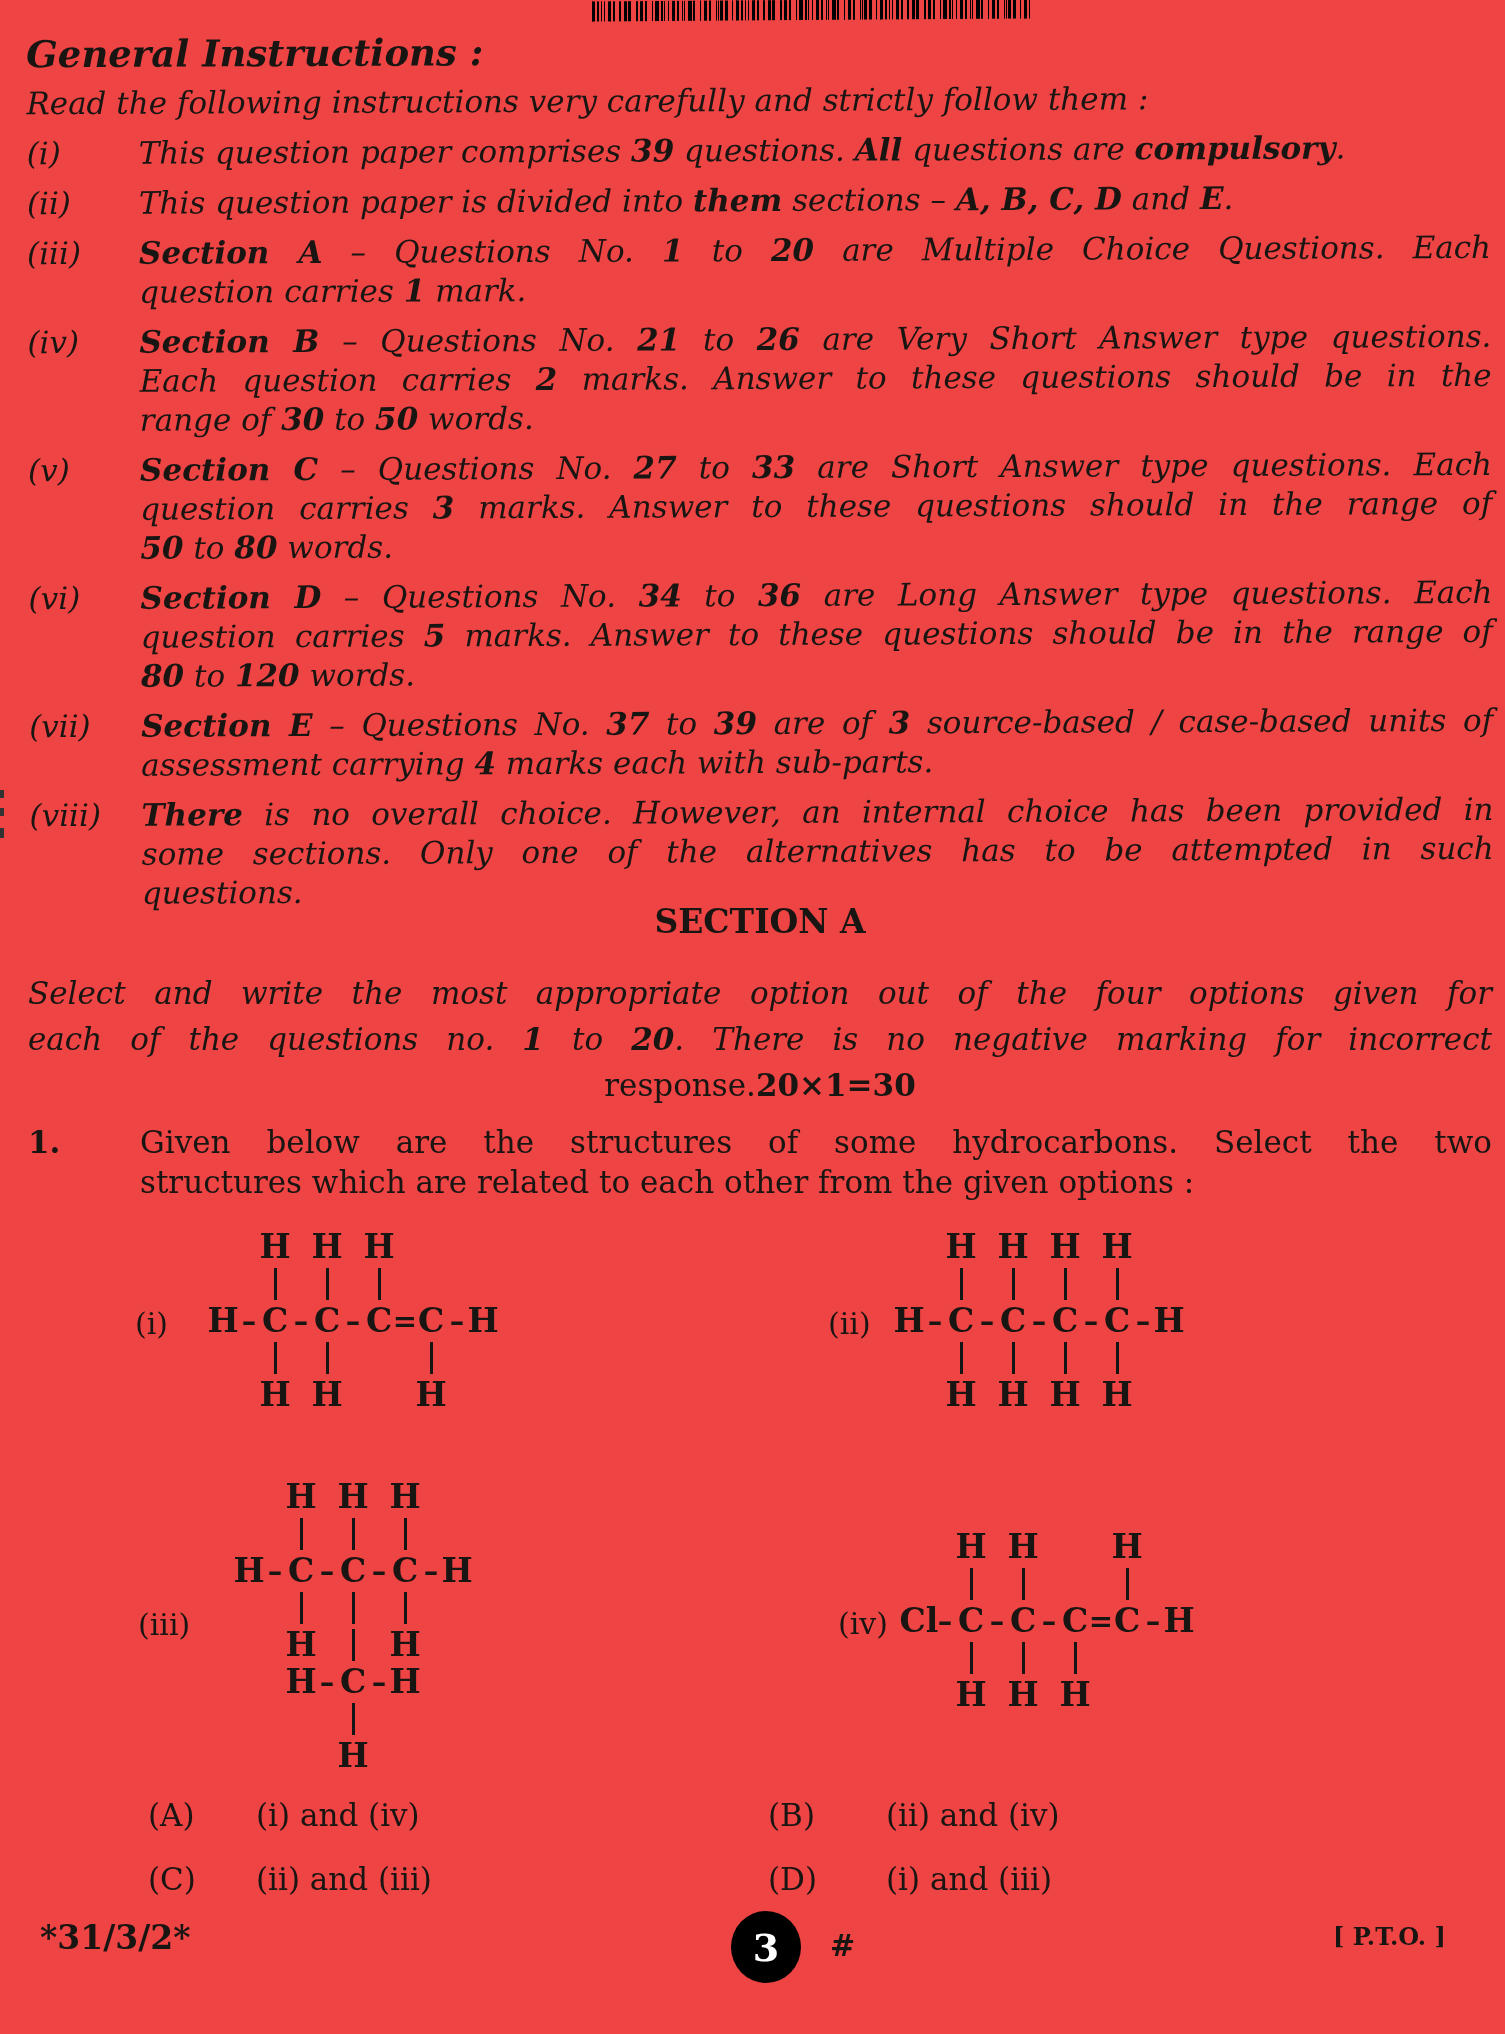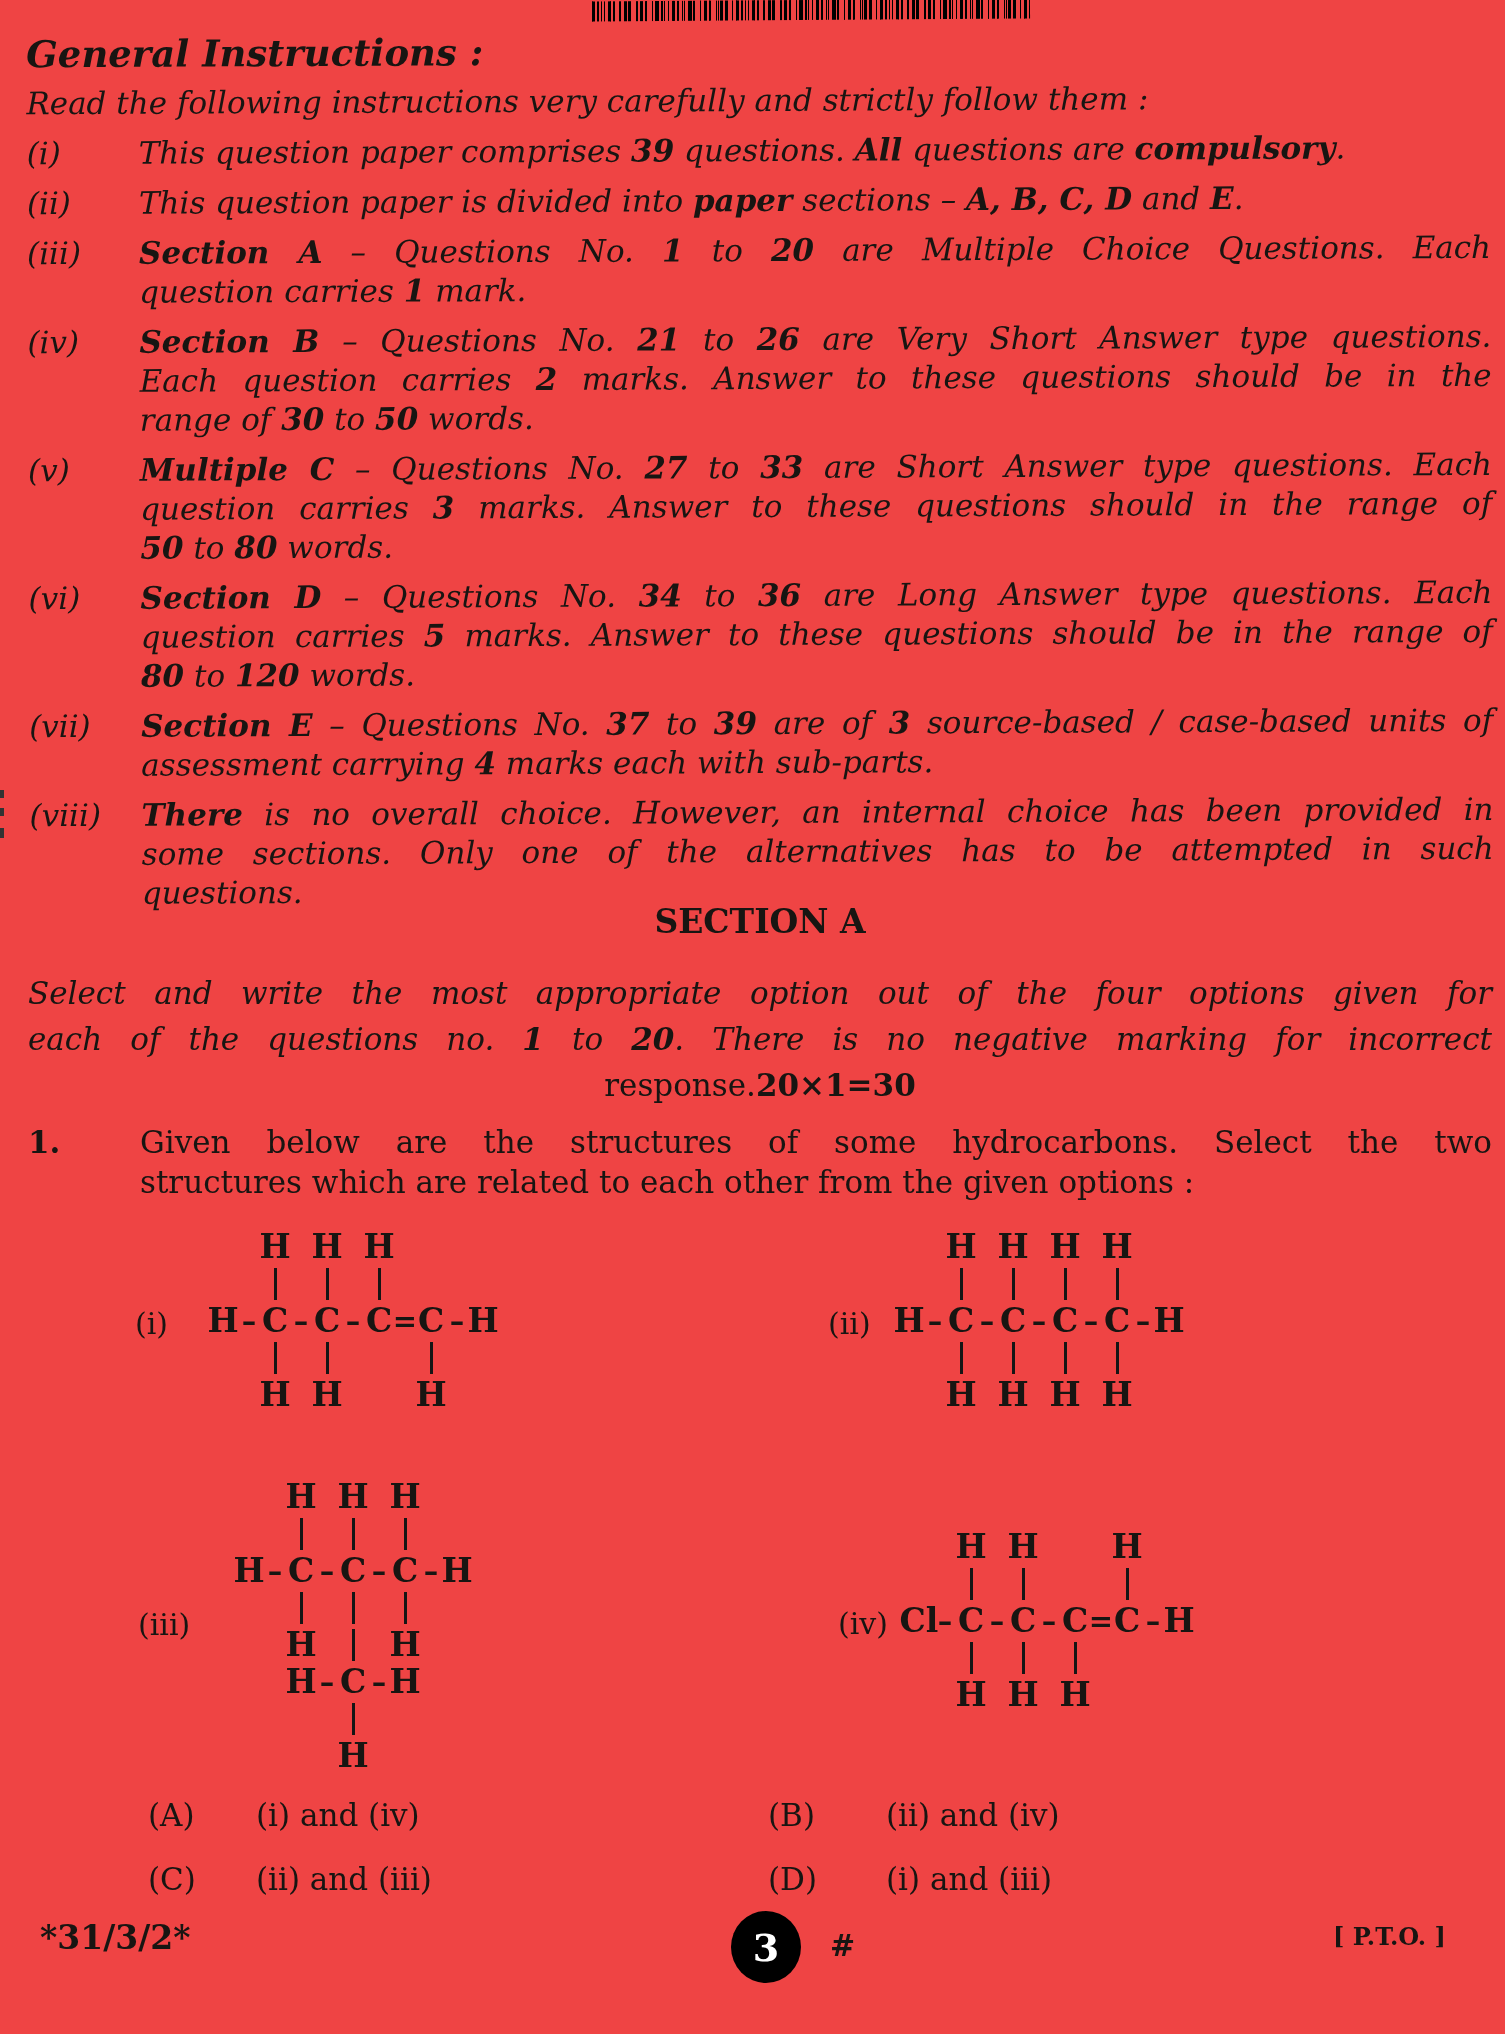--- a/index.html
+++ b/index.html
@@ -84,42 +84,42 @@
     <div id="inst-list">
         <div class="inst-item">
           <div class="inst-label">(i)</div>
           <div class="inst-text">
             <div class="jline last"><span>This question paper comprises </span><span class="b">39</span><span> questions. </span><span class="b">All</span><span> questions are </span><span class="b">compulsory</span><span>.</span></div>
           </div>
         </div>
         <div class="inst-item">
           <div class="inst-label">(ii)</div>
           <div class="inst-text">
-            <div class="jline last"><span>This question paper is divided into </span><span class="b">paper</span><span> sections – </span><span class="b">A, B, C, D</span><span> and </span><span class="b">E</span><span>.</span></div>
+            <div class="jline last"><span>This question paper is divided into </span><span class="b">them</span><span> sections – </span><span class="b">A, B, C, D</span><span> and </span><span class="b">E</span><span>.</span></div>
           </div>
         </div>
         <div class="inst-item">
           <div class="inst-label">(iii)</div>
           <div class="inst-text">
             <div class="jline"><span class="b">Section A</span><span> – Questions No. </span><span class="b">1</span><span> to </span><span class="b">20</span><span> are Multiple Choice Questions. Each</span></div>
             <div class="jline last"><span>question carries </span><span class="b">1</span><span> mark.</span></div>
           </div>
         </div>
         <div class="inst-item">
           <div class="inst-label">(iv)</div>
           <div class="inst-text">
             <div class="jline"><span class="b">Section B</span><span> – Questions No. </span><span class="b">21</span><span> to </span><span class="b">26</span><span> are Very Short Answer type questions.</span></div>
             <div class="jline"><span>Each question carries </span><span class="b">2</span><span> marks. Answer to these questions should be in the</span></div>
             <div class="jline last"><span>range of </span><span class="b">30</span><span> to </span><span class="b">50</span><span> words.</span></div>
           </div>
         </div>
         <div class="inst-item">
           <div class="inst-label">(v)</div>
           <div class="inst-text">
-            <div class="jline"><span class="b">Multiple C</span><span> – Questions No. </span><span class="b">27</span><span> to </span><span class="b">33</span><span> are Short Answer type questions. Each</span></div>
+            <div class="jline"><span class="b">Section C</span><span> – Questions No. </span><span class="b">27</span><span> to </span><span class="b">33</span><span> are Short Answer type questions. Each</span></div>
             <div class="jline"><span>question carries </span><span class="b">3</span><span> marks. Answer to these questions should in the range of</span></div>
             <div class="jline last"><span class="b">50</span><span> to </span><span class="b">80</span><span> words.</span></div>
           </div>
         </div>
         <div class="inst-item">
           <div class="inst-label">(vi)</div>
           <div class="inst-text">
             <div class="jline"><span class="b">Section D</span><span> – Questions No. </span><span class="b">34</span><span> to </span><span class="b">36</span><span> are Long Answer type questions. Each</span></div>
             <div class="jline"><span>question carries </span><span class="b">5</span><span> marks. Answer to these questions should be in the range of</span></div>
             <div class="jline last"><span class="b">80</span><span> to </span><span class="b">120</span><span> words.</span></div>

